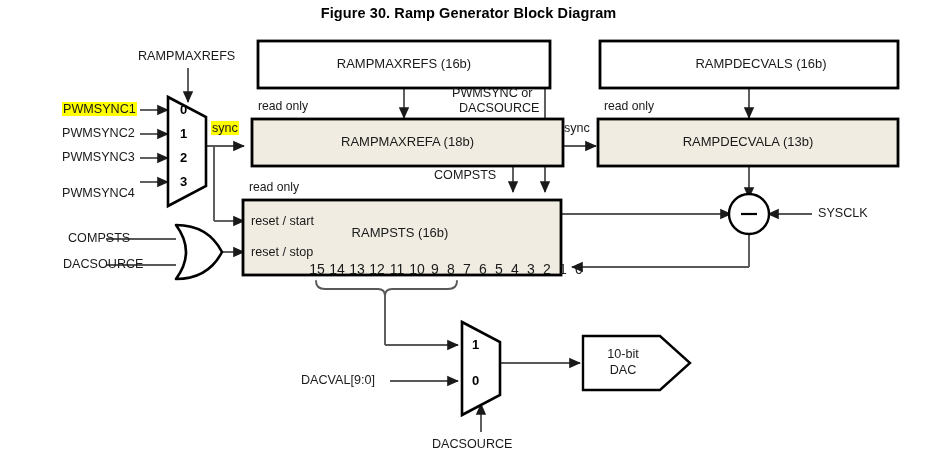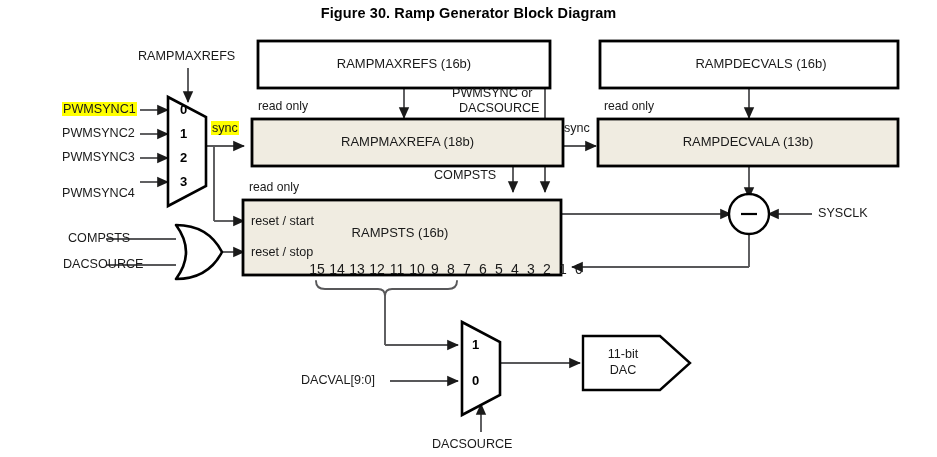--- a/index.html
+++ b/index.html
@@ -142,14 +142,14 @@
 
 <div class="lbl" style="left:818px;top:206px;">SYSCLK</div>
 
 <div class="muxnum" style="left:472px;top:337px;">1</div>
 <div class="muxnum" style="left:472px;top:373px;">0</div>
 
 <div class="lbl" style="left:301px;top:373px;">DACVAL[9:0]</div>
 
 <div class="lbl" style="left:432px;top:437px;">DACSOURCE</div>
 
-<div class="lbl ctr" style="left:590px;top:347px;width:66px;">11-bit</div>
+<div class="lbl ctr" style="left:590px;top:347px;width:66px;">10-bit</div>
 <div class="lbl ctr" style="left:590px;top:363px;width:66px;">DAC</div>
 
 </body></html>

